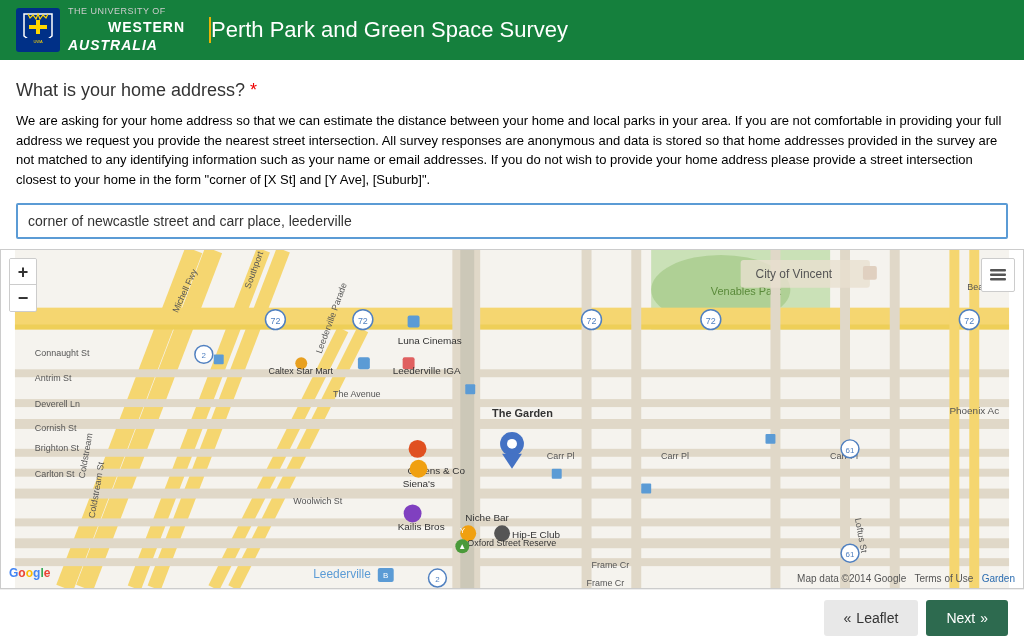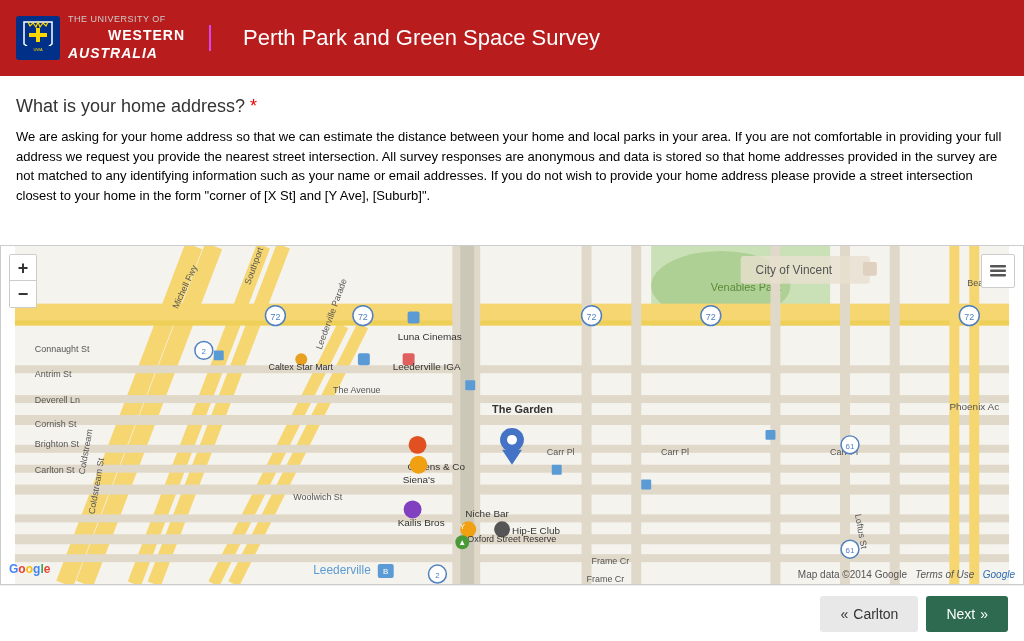--- a/index.html
+++ b/index.html
@@ -1,24 +1,24 @@
 <!DOCTYPE html>
 <html><head>
   <meta charset="utf-8">
   <style>
     * { margin: 0; padding: 0; box-sizing: border-box; }
     body { font-family: Arial, sans-serif; font-size: 14px; background: #fff; width: 1024px; min-height: 641px; }
 
     
     .header {
-      background: #b91c1c;
+      background: #15803d;
       display: flex;
       align-items: center;
       padding: 8px 16px;
-      height: 76px;
+      height: 60px;
     }
     .header-logo {
       display: flex;
       align-items: center;
       margin-right: 16px;
     }
     .logo-shield {
       width: 44px;
       height: 44px;
       margin-right: 8px;
@@ -30,28 +30,28 @@
       text-transform: uppercase;
       letter-spacing: 0.5px;
     }
     .logo-text .uwa-line1 { font-size: 9px; color: #ccc; }
     .logo-text .uwa-line2 { font-size: 14px; font-weight: bold; letter-spacing: 1px; margin-left: 40px; }
     .logo-text .uwa-line3 { font-size: 14px; font-weight: bold; letter-spacing: 1px; font-style: italic; }
     .header-title {
       color: #fff;
       font-size: 22px;
       font-weight: normal;
-      border-left: 2px solid #d946ef;
-      padding-left: 32px;
+      border-left: 2px solid #eab308;
+      padding-left: 0;
       margin-left: 8px;
     }
 
     
     .main {
-      padding: 20px 16px 26px 16px;
+      padding: 20px 16px 10px 16px;
     }
 
     .question-label {
       font-size: 18px;
       color: #333;
       margin-bottom: 10px;
     }
     .question-label .required {
       color: #e00;
     }
@@ -154,21 +154,20 @@
     .map-attribution {
       position: absolute;
       bottom: 4px;
       right: 8px;
       font-size: 10px;
       color: #555;
     }
     .map-attribution a {
       color: #555;
       text-decoration: none;
-      font-style: italic;
     }
 
     
     .footer-nav {
       display: flex;
       justify-content: flex-end;
       align-items: center;
       padding: 10px 16px;
       border-top: 1px solid #eee;
       background: #fff;
@@ -226,20 +225,21 @@
   </div>
   <div class="header-title">Perth Park and Green Space Survey</div>
 </div>
 
 <div class="main">
   <div class="question-label">
     <span>What is your home address?</span><span class="required"> *</span>
   </div>
   <div class="description">We are asking for your home address so that we can estimate the distance between your home and local parks in your area. If you are not comfortable in providing your full address we request you provide the nearest street intersection. All survey responses are anonymous and data is stored so that home addresses provided in the survey are not matched to any identifying information such as your name or email addresses. If you do not wish to provide your home address please provide a street intersection closest to your home in the form "corner of [X St] and [Y Ave], [Suburb]".</div>
 
+  <input type="text" class="address-input" value="corner of newcastle street and carr place, leederville" placeholder="Enter your home address" style="">
 </div>
 
 <div class="map-container">
   
   <svg class="map-svg" viewBox="0 0 1000 340" xmlns="http://www.w3.org/2000/svg">
 
     <rect width="1000" height="340" fill="#f5f3ee"></rect>
 
     <rect x="640" y="0" width="180" height="80" fill="#b8d9a0" opacity="0.7"></rect>
     <ellipse cx="710" cy="40" rx="70" ry="35" fill="#a8cc8c" opacity="0.8"></ellipse>
@@ -411,26 +411,26 @@
       <span class="g-green">l</span>
       <span class="g-red">e</span>
   </div>
 
   
   <div class="map-attribution">
     <span>Map data ©2014 Google</span>
     &nbsp;
     <a href="#">Terms of Use</a>
     &nbsp;
-    <a href="#" style="color:#2b6cb0;">Google</a>
+    <a href="#" style="color:#2b6cb0;">Garden</a>
   </div>
 </div>
 
 <div class="footer-nav">
   <button class="btn-previous">
     <span>«</span>
-    <span>Carlton</span>
+    <span>Leaflet</span>
   </button>
   <button class="btn-next">
     <span>Next</span>
     <span>»</span>
   </button>
 </div>
 
 </body></html>

